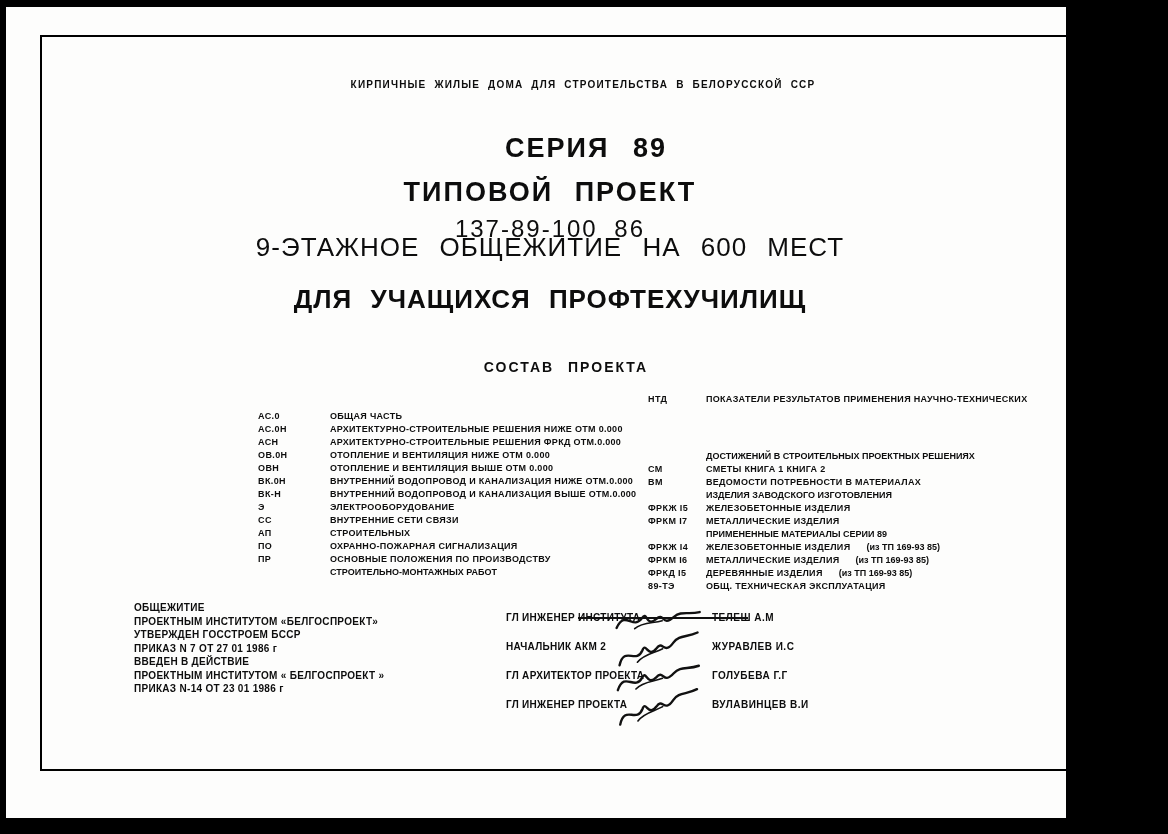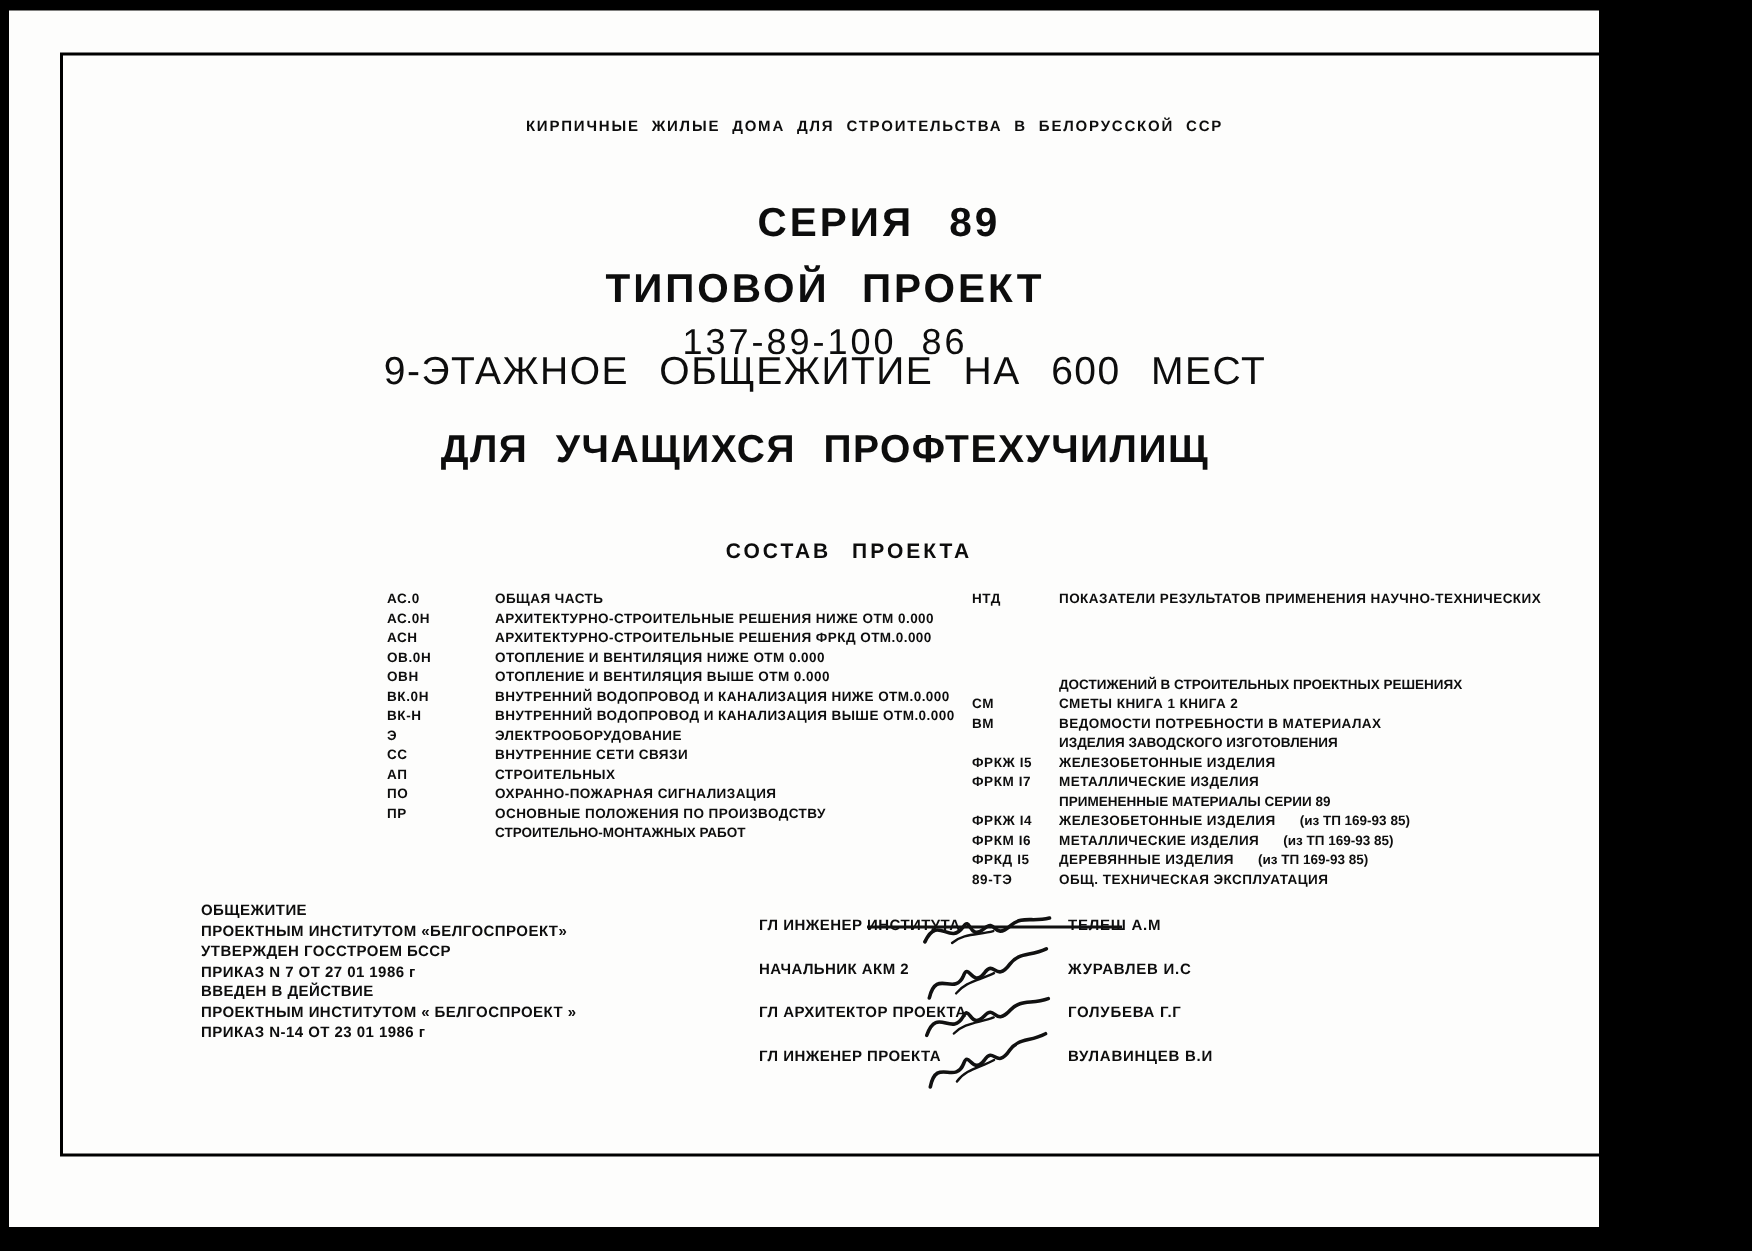--- a/index.html
+++ b/index.html
@@ -27,21 +27,21 @@
   .t-type{position:absolute;left:0;top:170px;width:100%;font-size:27px;font-weight:bold;letter-spacing:2px;word-spacing:12px;}
   .t-number{position:absolute;left:0;top:208px;width:100%;font-size:24px;font-weight:normal;letter-spacing:2px;word-spacing:8px;}
   .t-line1{position:absolute;left:0;top:225px;width:100%;font-size:26px;font-weight:normal;letter-spacing:1px;word-spacing:12px;}
   .t-line2{position:absolute;left:0;top:277px;width:100%;font-size:26px;font-weight:bold;letter-spacing:1px;word-spacing:10px;text-align:center;}
   .comp-heading{
     position:absolute;left:34px;top:352px;width:1052px;text-align:center;
     font-size:14px;font-weight:bold;letter-spacing:2px;word-spacing:8px;
   }
   
   .comp-list{position:absolute;top:386px;font-size:9px;font-weight:bold;line-height:13px;white-space:nowrap;}
-  .comp-left{left:252px;width:400px;}
+  .comp-left{left:252px;width:400px;margin-top:17px;}
   .comp-right{left:642px;width:440px;}
   .comp-row{display:grid;}
   .comp-left .comp-row{grid-template-columns:72px 1fr;}
   .comp-right .comp-row{grid-template-columns:58px 1fr;}
   .comp-code{letter-spacing:0.4px;}
   .comp-desc{letter-spacing:0.3px;}
   .comp-note{margin-left:16px;}
   .comp-desc2:empty{display:none;}
   
   .approval{

